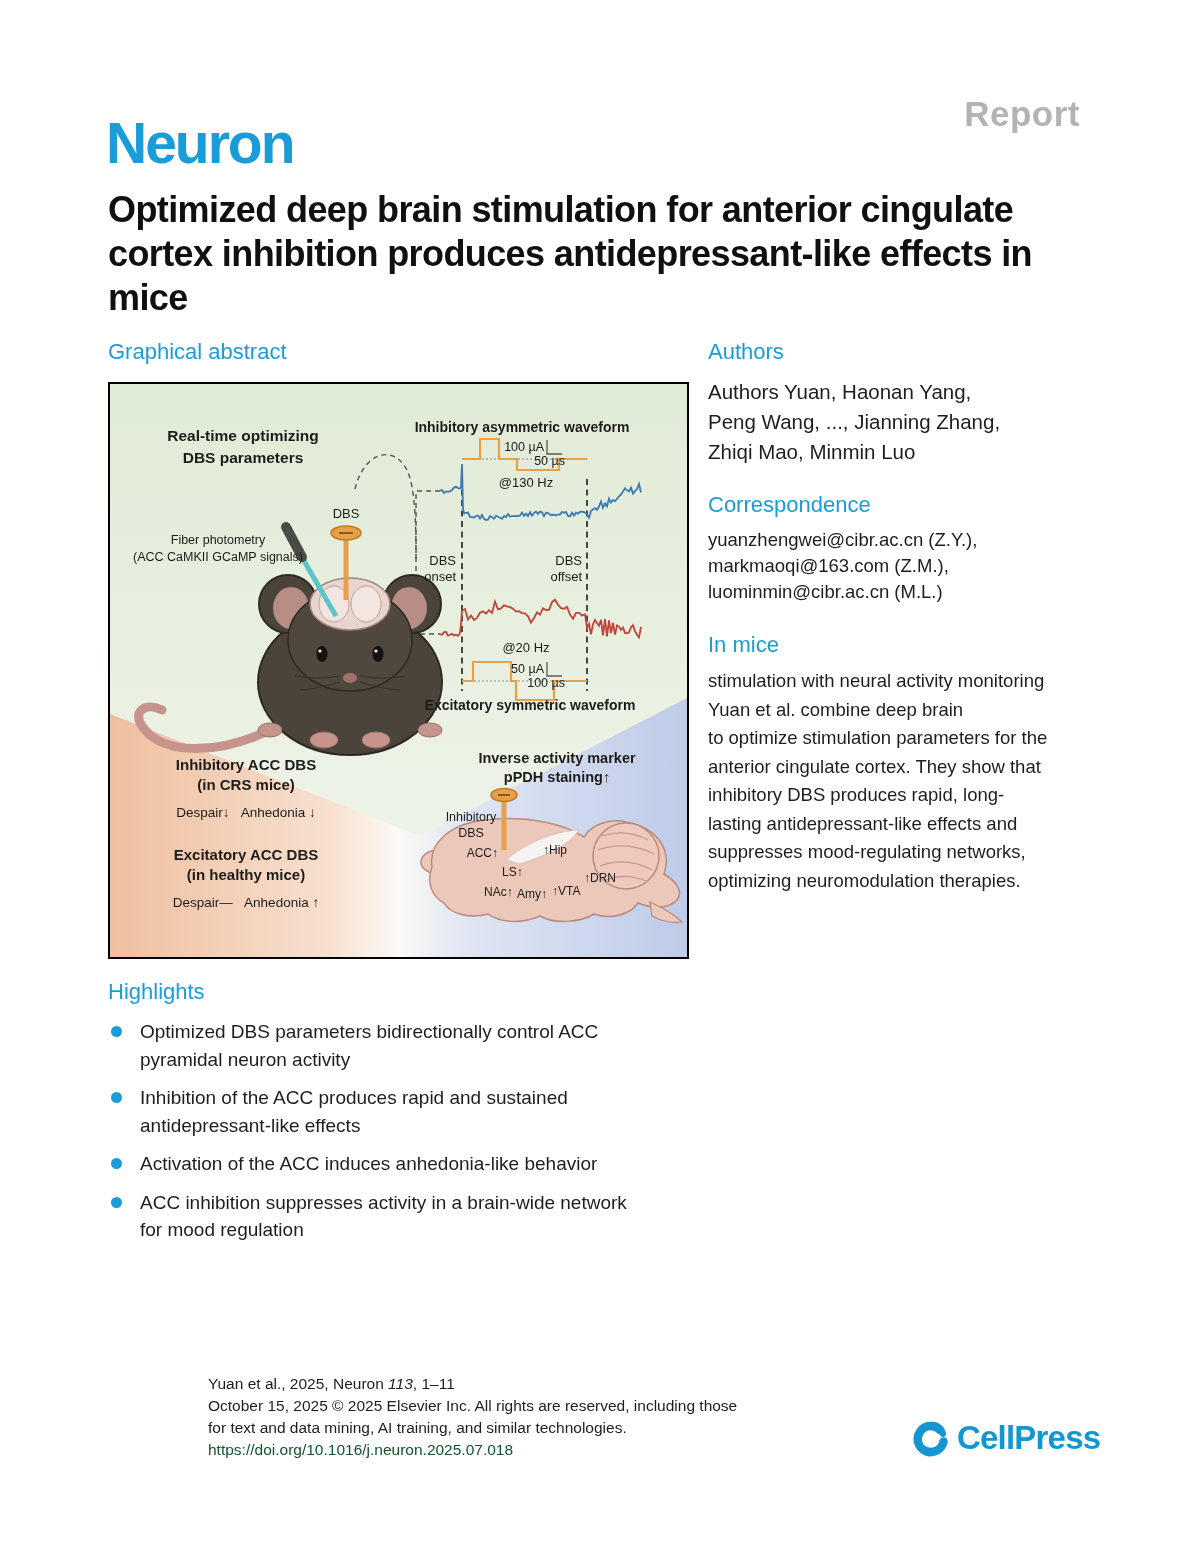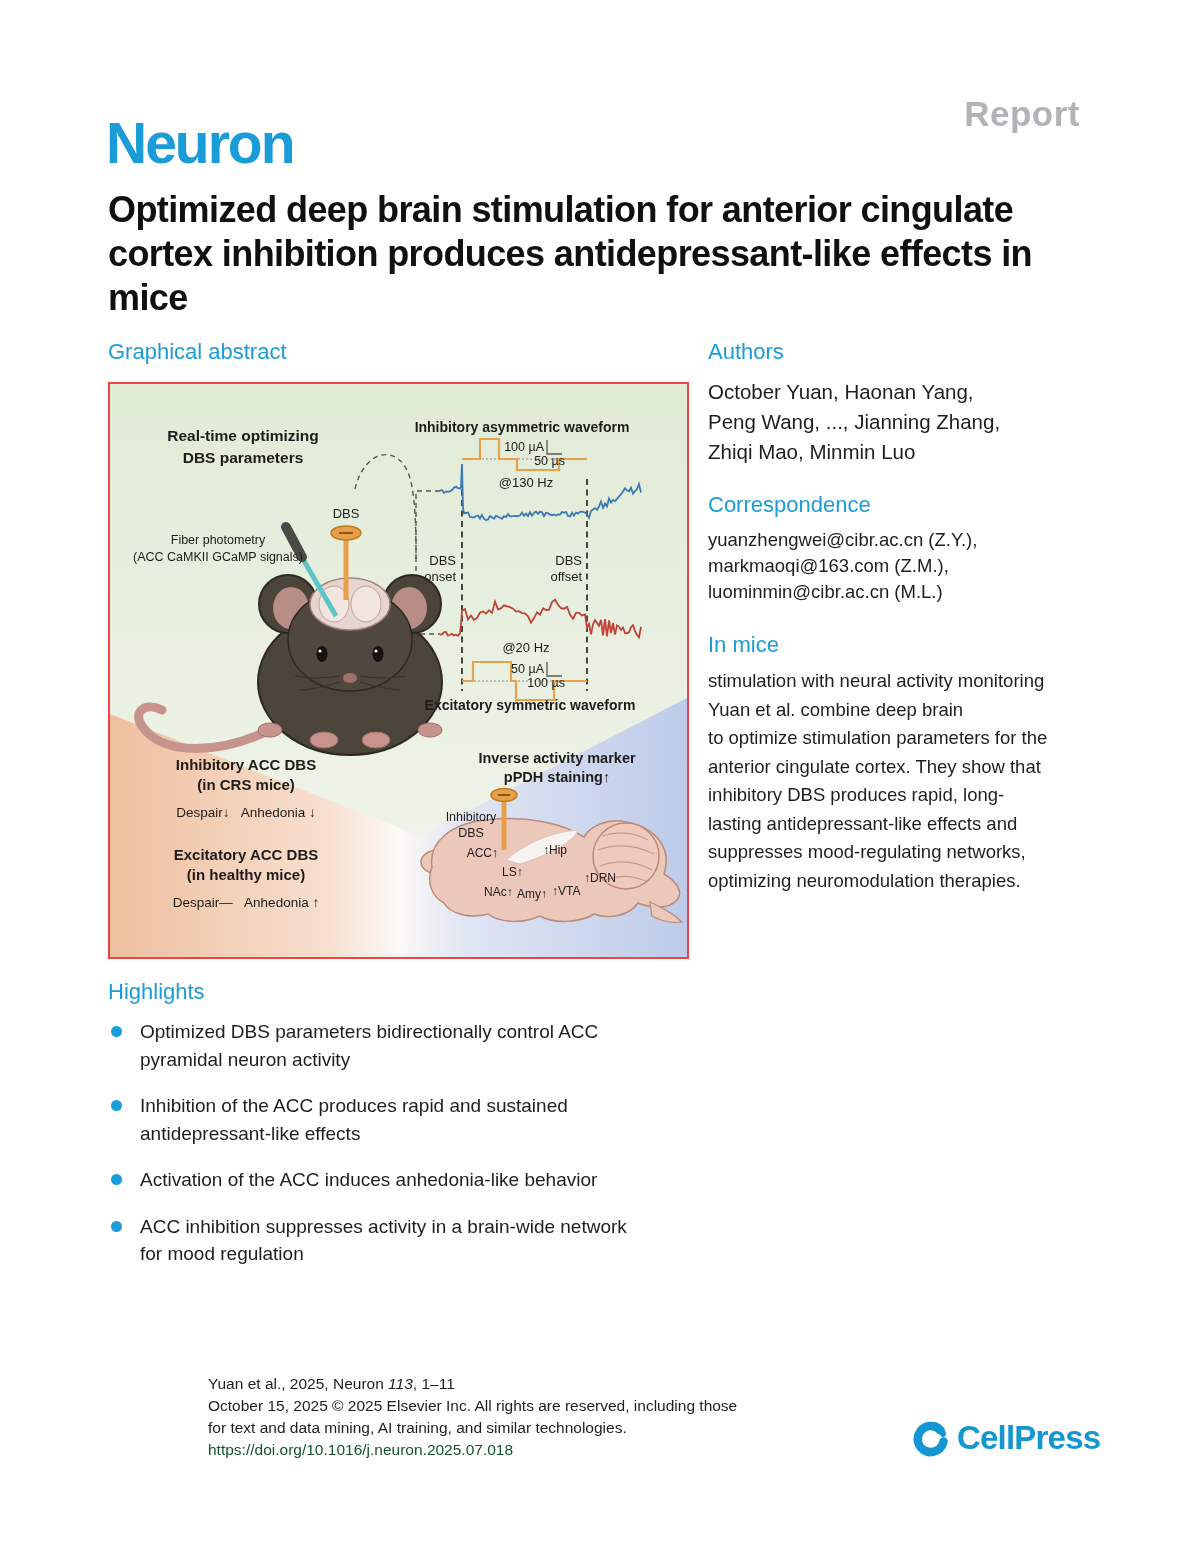--- a/index.html
+++ b/index.html
@@ -10,34 +10,34 @@
         color:#b1b3b6;letter-spacing:0.5px;}
   .journal-logo{position:absolute;top:110px;left:106px;font-size:57px;font-weight:bold;
         color:#1a9cd9;letter-spacing:-2px;}
   .article-title{position:absolute;top:188px;left:108px;width:1010px;margin:0;
         font-size:36px;font-weight:bold;line-height:44px;letter-spacing:-0.6px;color:#101010;}
 
   .sec-h{font-size:22px;font-weight:500;color:#1a9cd8;margin:0;line-height:26px;}
   #ga-heading{position:absolute;left:108px;top:339px;}
 
   .ga-box{position:absolute;left:108px;top:382px;width:577px;height:573px;
-        border:2px solid #ef4444;background:#e5e5e5;}
+        border:2px solid #000000;background:#e5e5e5;}
   .ga-box svg{display:block;}
   .gat{font-family:"Liberation Sans",sans-serif;fill:#1d1c1a;}
   .gat.b{font-weight:bold;}
 
   .right-col{position:absolute;left:708px;top:339px;width:430px;}
   .authors-lines{margin-top:12px;font-size:20.5px;line-height:30px;font-weight:500;color:#1e1e1e;}
   .corr-h{margin-top:25px;}
   .corr-lines{margin-top:9px;font-size:18.5px;line-height:26px;font-weight:500;color:#1e1e1e;}
   .brief-h{margin-top:27px;}
   .brief-lines{margin-top:9px;font-size:18.5px;line-height:28.5px;color:#1e1e1e;}
 
   .highlights{position:absolute;left:108px;top:979px;width:620px;}
-  .hl-item{display:flex;margin-top:19px;}
+  .hl-item{display:flex;margin-top:11px;}
   .hl-item:first-of-type{margin-top:13px;}
   .hl-dot{flex:none;width:11px;height:11px;border-radius:50%;background:#1a9cd8;margin:8px 18px 0 3px;}
   .hl-lines{font-size:19px;line-height:27.5px;color:#1e1e1e;}
 
   .footer{position:absolute;left:208px;top:1373px;width:640px;font-size:15.5px;
         line-height:22px;color:#1e1e1e;}
   .doi-link{color:#14532d;text-decoration:none;cursor:pointer;}
 
   .cellpress{position:absolute;left:910px;top:1418px;display:flex;align-items:center;}
   .cp-name{font-size:33px;font-weight:bold;color:#1496d3;letter-spacing:-0.8px;margin-left:7px;}
@@ -167,21 +167,21 @@
       <text class="gat" x="374" y="512" font-size="12">NAc↑</text>
       <text class="gat" x="407" y="514" font-size="12">Amy↑</text>
       <text class="gat" x="442" y="511" font-size="12">↑VTA</text>
       <text class="gat" x="474" y="498" font-size="12">↑DRN</text>
     </svg>
   </div>
 
   <div class="right-col">
     <h2 class="sec-h">Authors</h2>
     <div class="authors-lines">
-      <div>October Yuan, Haonan Yang,</div>
+      <div>Authors Yuan, Haonan Yang,</div>
       <div>Peng Wang, ..., Jianning Zhang,</div>
       <div>Zhiqi Mao, Minmin Luo</div>
     </div>
 
     <h2 class="sec-h corr-h">Correspondence</h2>
     <div class="corr-lines">
       <div>yuanzhengwei@cibr.ac.cn (Z.Y.),</div>
       <div>markmaoqi@163.com (Z.M.),</div>
       <div>luominmin@cibr.ac.cn (M.L.)</div>
     </div>

